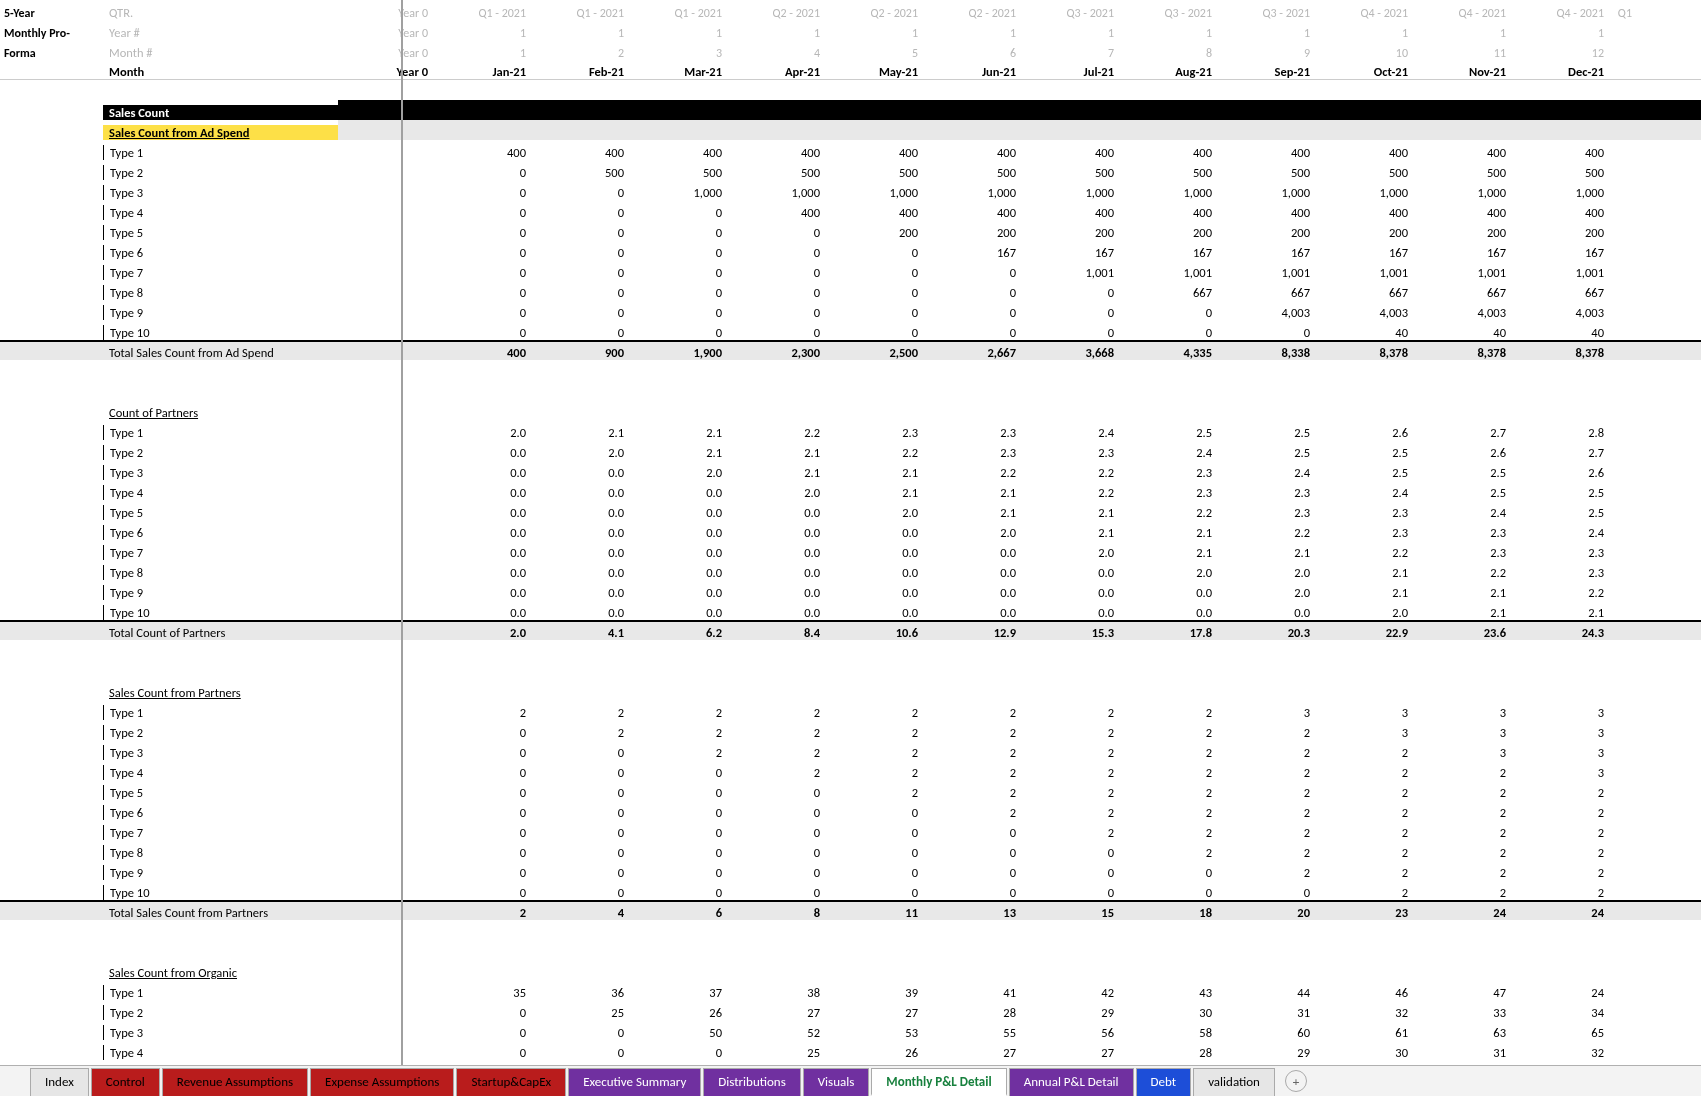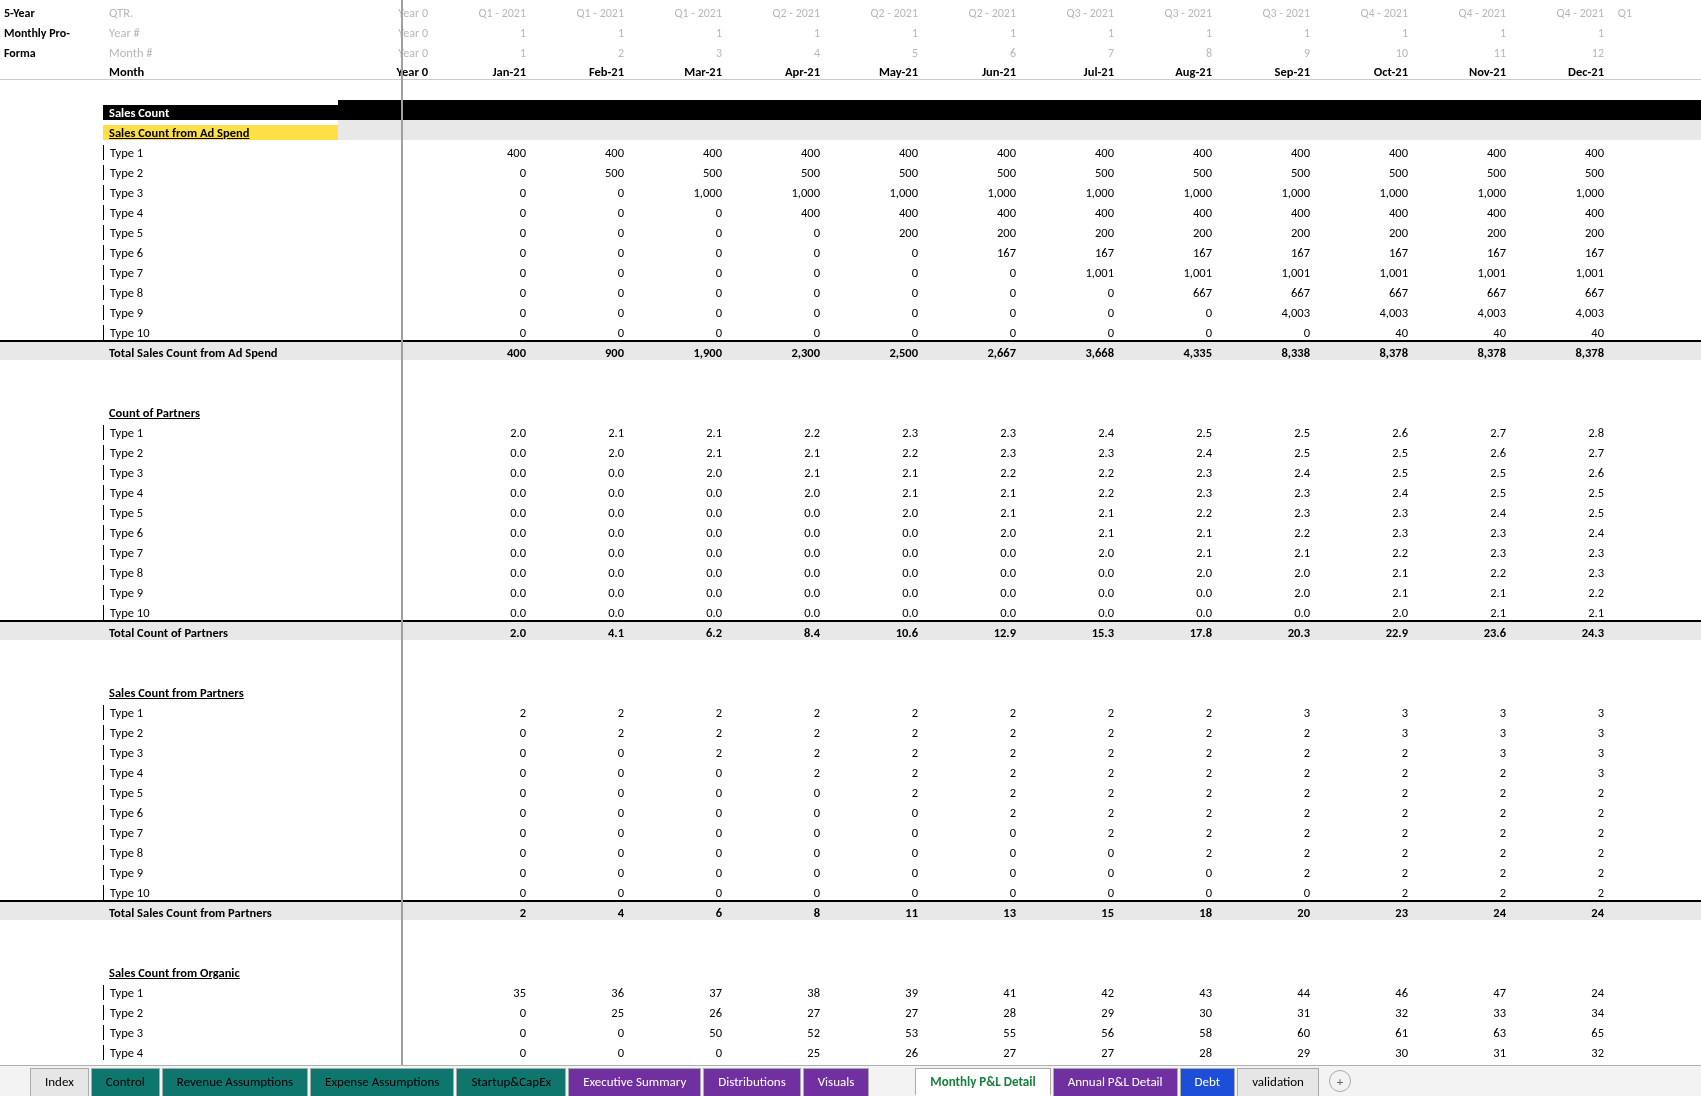--- a/index.html
+++ b/index.html
@@ -25,40 +25,40 @@
   .sidelabel { width:103px; padding-left:4px; font-weight:bold; font-size:12px; }
   .ghost { color:#b7b7b7; font-size:12px; }
   .labelcol { width:235px; padding-left:6px; font-size:12.5px; }
   .datacol { width:98px; text-align:right; padding-right:8px; font-size:12.5px; }
   .header-row .datacol { font-weight:bold; color:#000; }
   .qtr-row .datacol, .yearnum-row .datacol, .monthnum-row .datacol { color:#b7b7b7; font-size:12px; }
   
   .section-black { background:#000; color:#fff; font-weight:bold; padding-left:6px; }
   .section-grey { background:#fde047; font-weight:bold; text-decoration:underline; }
   .total-row { background:#e8e8e8; font-weight:bold; border-top:2px solid #000; }
-  .total-row .labelcol { font-weight:bold; text-decoration:none; }
-  .subheader { font-weight:bold; text-decoration:underline; }
+  .total-row .labelcol { font-weight:normal; text-decoration:none; }
+  .subheader { font-weight:normal; text-decoration:underline; }
   .blankrow { height:20px; }
   
   
   .tabstrip {
     position:absolute; bottom:0; left:0; right:0; height:31px;
     background:#f3f3f3; border-top:1px solid #b0b0b0;
     display:flex; align-items:center; padding-left:30px;
     font-size:13px;
   }
   .tab {
     padding: 5px 14px 5px 14px;
     border:1px solid #aaa; border-bottom:none;
     margin-right:2px; cursor:pointer;
     position:relative; top:1px;
     background:#e6e6e6;
   }
-  .tab.active { background:#fff; font-weight:bold; border-bottom:2px solid #fff;margin-left:44px; }
-  .tab.yellow { background:#0f766e; }
+  .tab.active { background:#fff; font-weight:bold; border-bottom:2px solid #fff; }
+  .tab.yellow { background:#b91c1c; }
   .tab.purple { background:#7030a0; color:#fff; }
   .tab.green  { color:#17803d; font-weight:bold; background:#fff; }
   .tab.darkpurple { background:#7030a0; color:#fff; }
   .tab.red { background:#1d4ed8; color:#fff; }
   .addtab { width:22px; height:22px; border:1px solid #aaa; border-radius:50%; display:flex;align-items:center;justify-content:center; margin-left:8px; color:#666;}
   .row .peek { width:20px; color:#b7b7b7; font-size:12px; text-align:right; }
   
   .typecell { border-left:1px solid #000; }
 </style>
 </head>

